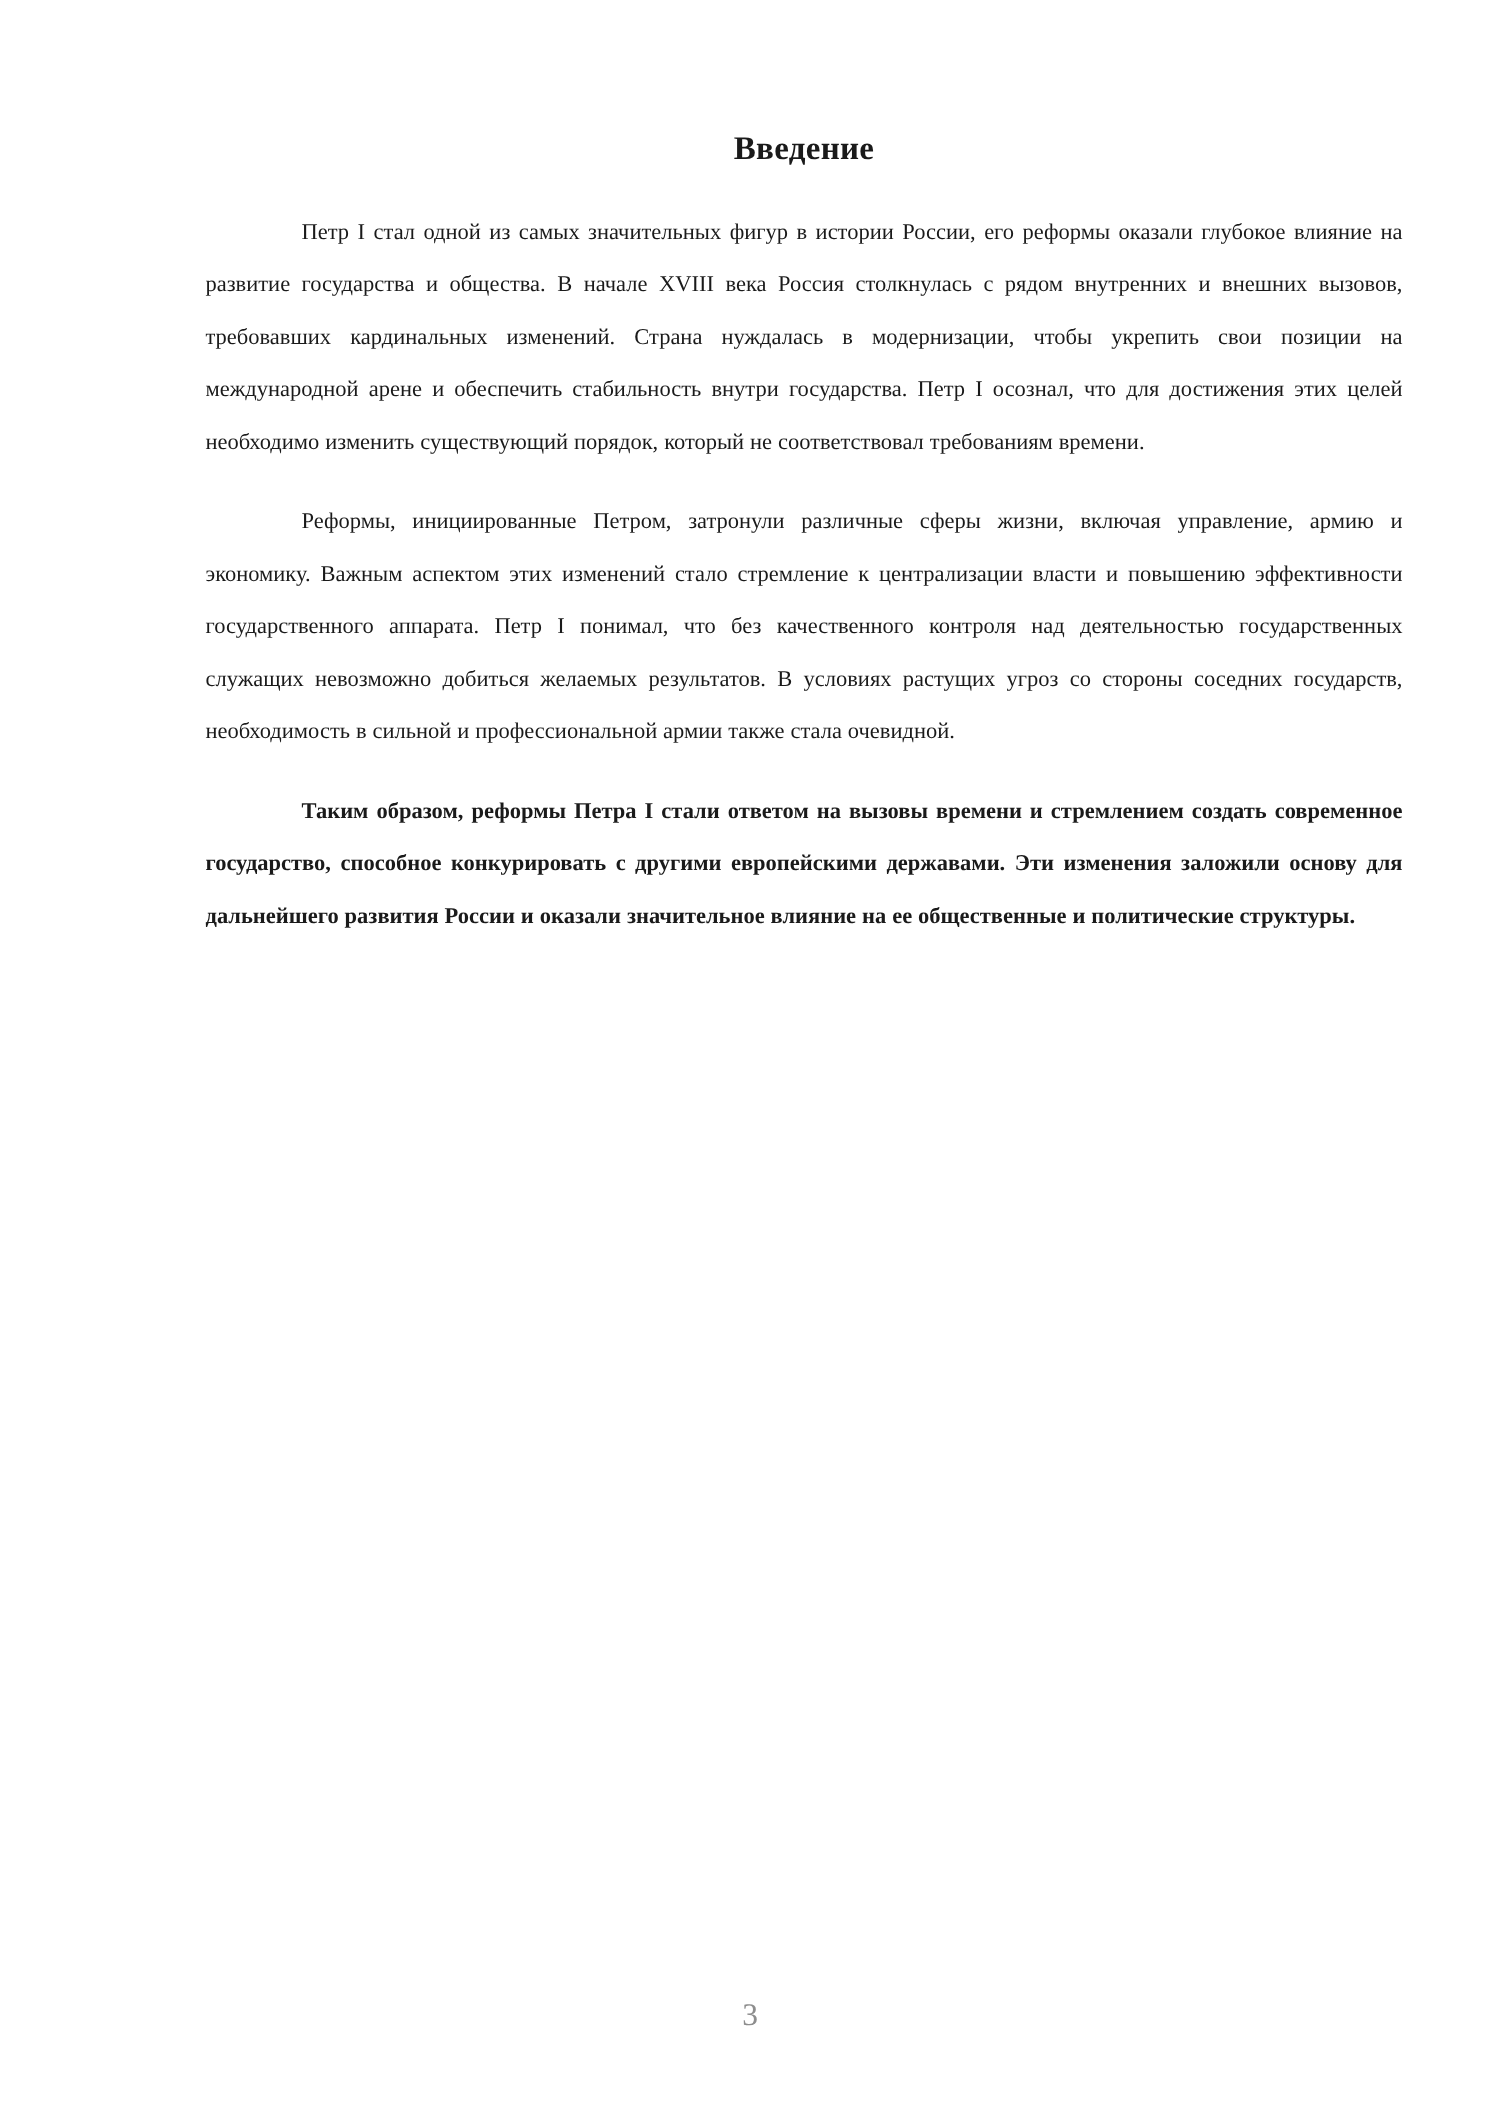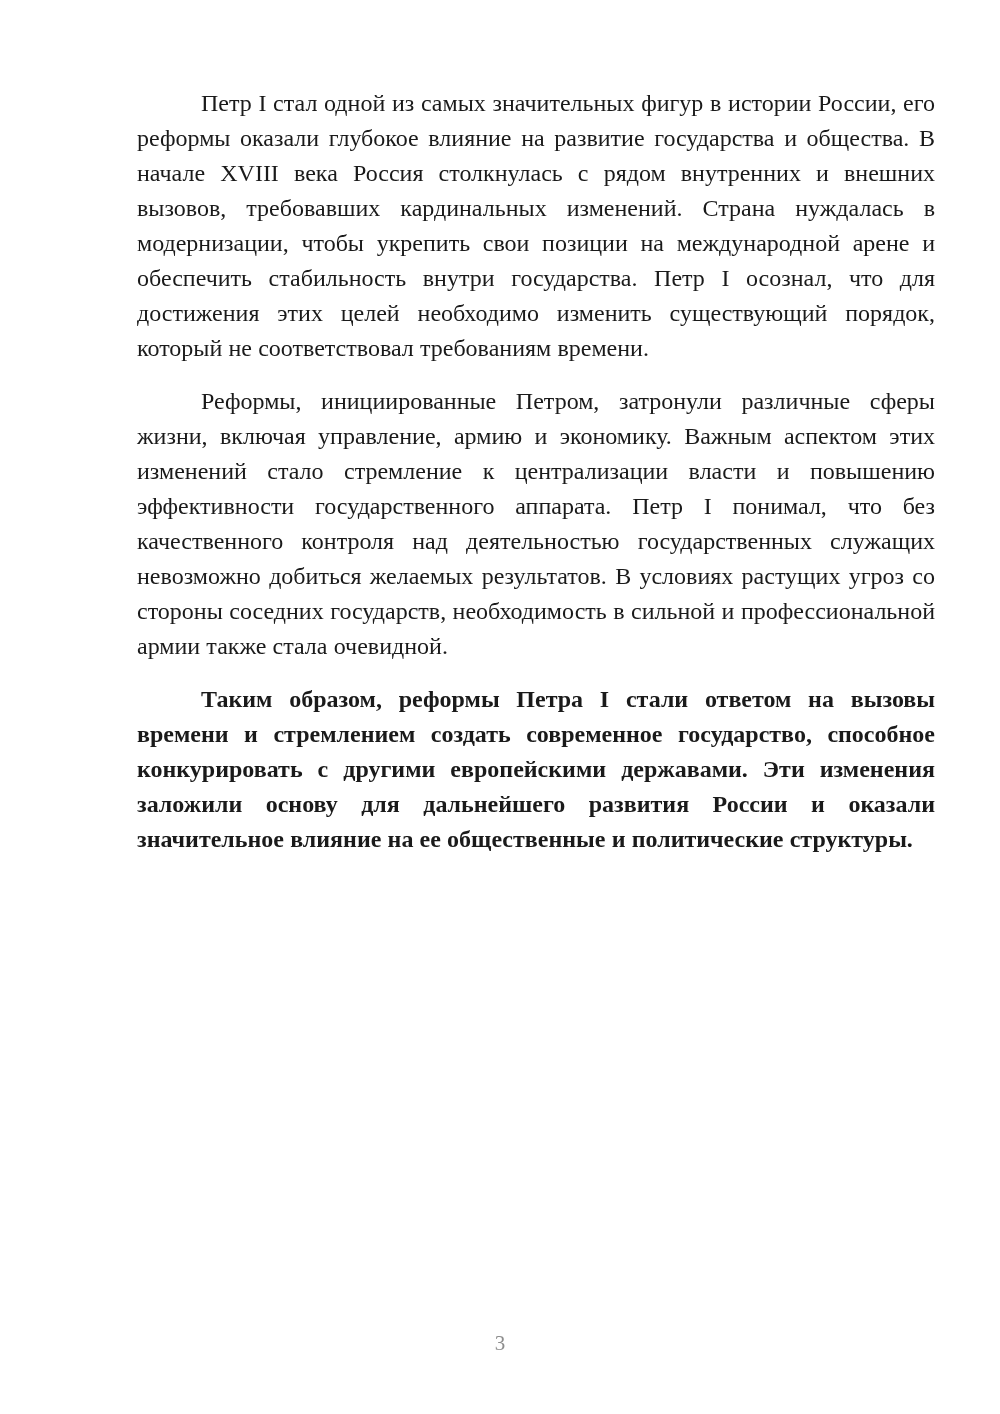--- a/index.html
+++ b/index.html
@@ -31,21 +31,21 @@
   .doc-heading {
     font-size: 22px;
     font-weight: bold;
     text-align: center;
     margin: 0 0 26px 0;
     letter-spacing: 0.2px;
     line-height: 1.2;
   }
 
   .doc-paragraph {
-    font-size: 24px;
+    font-size: 15px;
     line-height: 35px;
     text-align: justify;
     text-justify: inter-word;
     text-indent: 64px;
     margin: 0 0 18px 0;
     hyphens: none;
     word-spacing: 0.2px;
   }
 
   .doc-paragraph:last-of-type {
@@ -64,20 +64,21 @@
     color: #8d8d8d;
   }
 </style>
 </head>
 <body>
 
 <div class="page">
 
   <div class="content">
 
+    <h1 class="doc-heading">Введение</h1>
 
     <p class="doc-paragraph">Петр I стал одной из самых значительных фигур в истории России, его реформы оказали глубокое влияние на развитие государства и общества. В начале XVIII века Россия столкнулась с рядом внутренних и внешних вызовов, требовавших кардинальных изменений. Страна нуждалась в модернизации, чтобы укрепить свои позиции на международной арене и обеспечить стабильность внутри государства. Петр I осознал, что для достижения этих целей необходимо изменить существующий порядок, который не соответствовал требованиям времени.</p>
 
     <p class="doc-paragraph">Реформы, инициированные Петром, затронули различные сферы жизни, включая управление, армию и экономику. Важным аспектом этих изменений стало стремление к централизации власти и повышению эффективности государственного аппарата. Петр I понимал, что без качественного контроля над деятельностью государственных служащих невозможно добиться желаемых результатов. В условиях растущих угроз со стороны соседних государств, необходимость в сильной и профессиональной армии также стала очевидной.</p>
 
     <p class="doc-paragraph">Таким образом, реформы Петра I стали ответом на вызовы времени и стремлением создать современное государство, способное конкурировать с другими европейскими державами. Эти изменения заложили основу для дальнейшего развития России и оказали значительное влияние на ее общественные и политические структуры.</p>
 
   </div>
 
   <div class="page-number">3</div>

